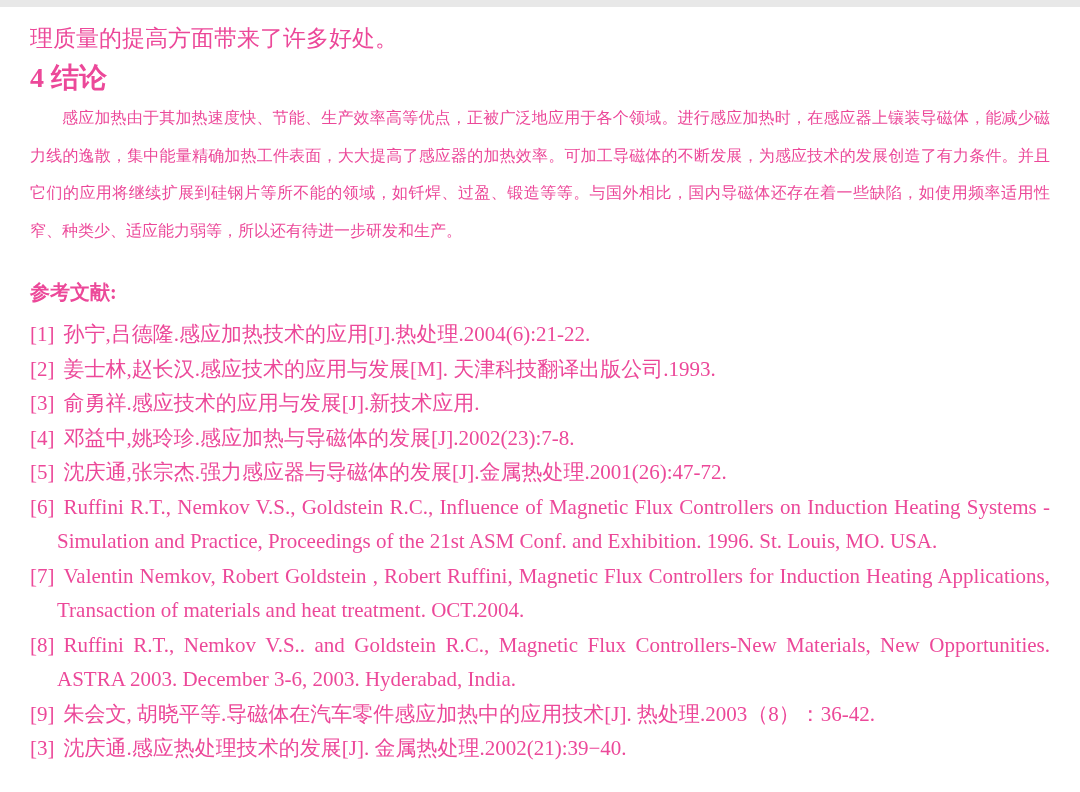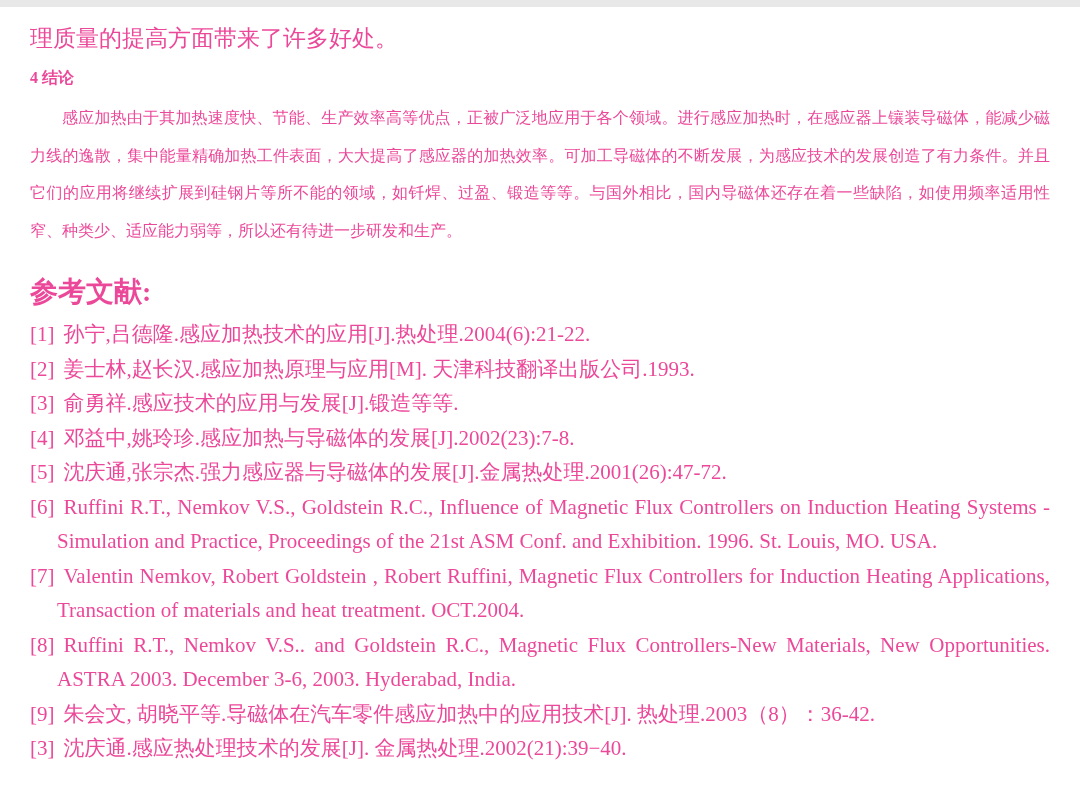--- a/index.html
+++ b/index.html
@@ -13,35 +13,35 @@
     color: #ec4899;
     font-family: "Liberation Serif", "DejaVu Serif", serif;
     padding: 14px 30px 0 30px;
     overflow: hidden;
   }
   .leading-line {
     font-size: 23px;
     line-height: 36px;
   }
   .section-heading {
-    font-size: 16px;
+    font-size: 28px;
     font-weight: bold;
     line-height: 38px;
     margin-top: 2px;
   }
   .conclusion-paragraph {
     font-size: 16px;
     line-height: 37.5px;
     text-align: justify;
     text-justify: inter-ideograph;
     text-indent: 2em;
     margin-top: 2px;
   }
   .references-heading {
-    font-size: 28px;
+    font-size: 20px;
     font-weight: bold;
     line-height: 34px;
     margin-top: 26px;
   }
   .reference-list {
     margin-top: 8px;
   }
   .reference-item {
     font-size: 21px;
     line-height: 34.5px;
@@ -63,23 +63,23 @@
   <div class="section-heading">4 结论</div>
 
   <div class="conclusion-paragraph">感应加热由于其加热速度快、节能、生产效率高等优点，正被广泛地应用于各个领域。进行感应加热时，在感应器上镶装导磁体，能减少磁力线的逸散，集中能量精确加热工件表面，大大提高了感应器的加热效率。可加工导磁体的不断发展，为感应技术的发展创造了有力条件。并且它们的应用将继续扩展到硅钢片等所不能的领域，如钎焊、过盈、锻造等等。与国外相比，国内导磁体还存在着一些缺陷，如使用频率适用性窄、种类少、适应能力弱等，所以还有待进一步研发和生产。</div>
 
   <div class="references-heading">参考文献:</div>
 
   <div class="reference-list">
 
     <div class="reference-item"><span class="reference-marker">[1]</span><span>孙宁,吕德隆.感应加热技术的应用[J].热处理.2004(6):21-22.</span></div>
 
-    <div class="reference-item"><span class="reference-marker">[2]</span><span>姜士林,赵长汉.感应加热原理与应用[M]. 天津科技翻译出版公司.1993.</span></div>
+    <div class="reference-item"><span class="reference-marker">[2]</span><span>姜士林,赵长汉.感应技术的应用与发展[M]. 天津科技翻译出版公司.1993.</span></div>
 
-    <div class="reference-item"><span class="reference-marker">[3]</span><span>俞勇祥.感应技术的应用与发展[J].锻造等等.</span></div>
+    <div class="reference-item"><span class="reference-marker">[3]</span><span>俞勇祥.感应技术的应用与发展[J].新技术应用.</span></div>
 
     <div class="reference-item"><span class="reference-marker">[4]</span><span>邓益中,姚玲珍.感应加热与导磁体的发展[J].2002(23):7-8.</span></div>
 
     <div class="reference-item"><span class="reference-marker">[5]</span><span>沈庆通,张宗杰.强力感应器与导磁体的发展[J].金属热处理.2001(26):47-72.</span></div>
 
     <div class="reference-item"><span class="reference-marker">[6]</span><span>Ruffini R.T., Nemkov V.S., Goldstein R.C., Influence of Magnetic Flux Controllers on Induction Heating Systems -Simulation and Practice, Proceedings of the 21st ASM Conf. and Exhibition. 1996. St. Louis, MO. USA.</span></div>
 
     <div class="reference-item"><span class="reference-marker">[7]</span><span>Valentin Nemkov, Robert Goldstein , Robert Ruffini, Magnetic Flux Controllers for Induction Heating Applications, Transaction of materials and heat treatment. OCT.2004.</span></div>
 
     <div class="reference-item"><span class="reference-marker">[8]</span><span>Ruffini R.T., Nemkov V.S.. and Goldstein R.C., Magnetic Flux Controllers-New Materials, New Opportunities. ASTRA 2003. December 3-6, 2003. Hyderabad, India.</span></div>

